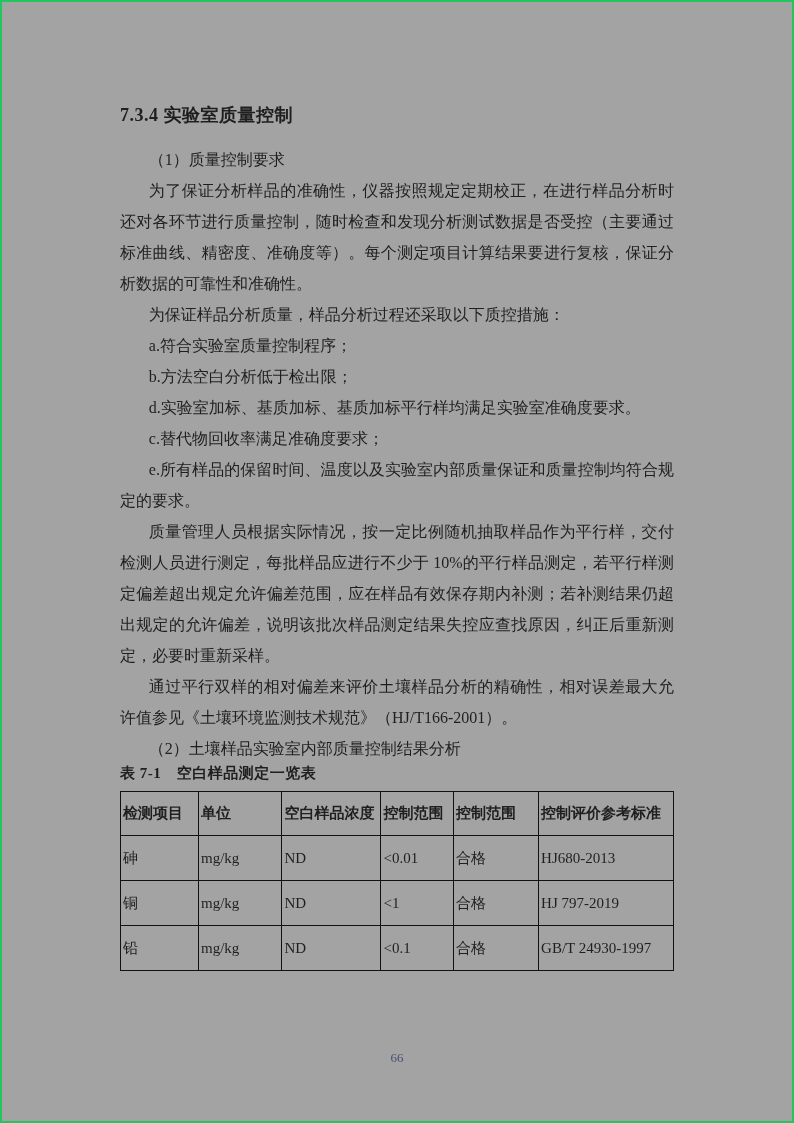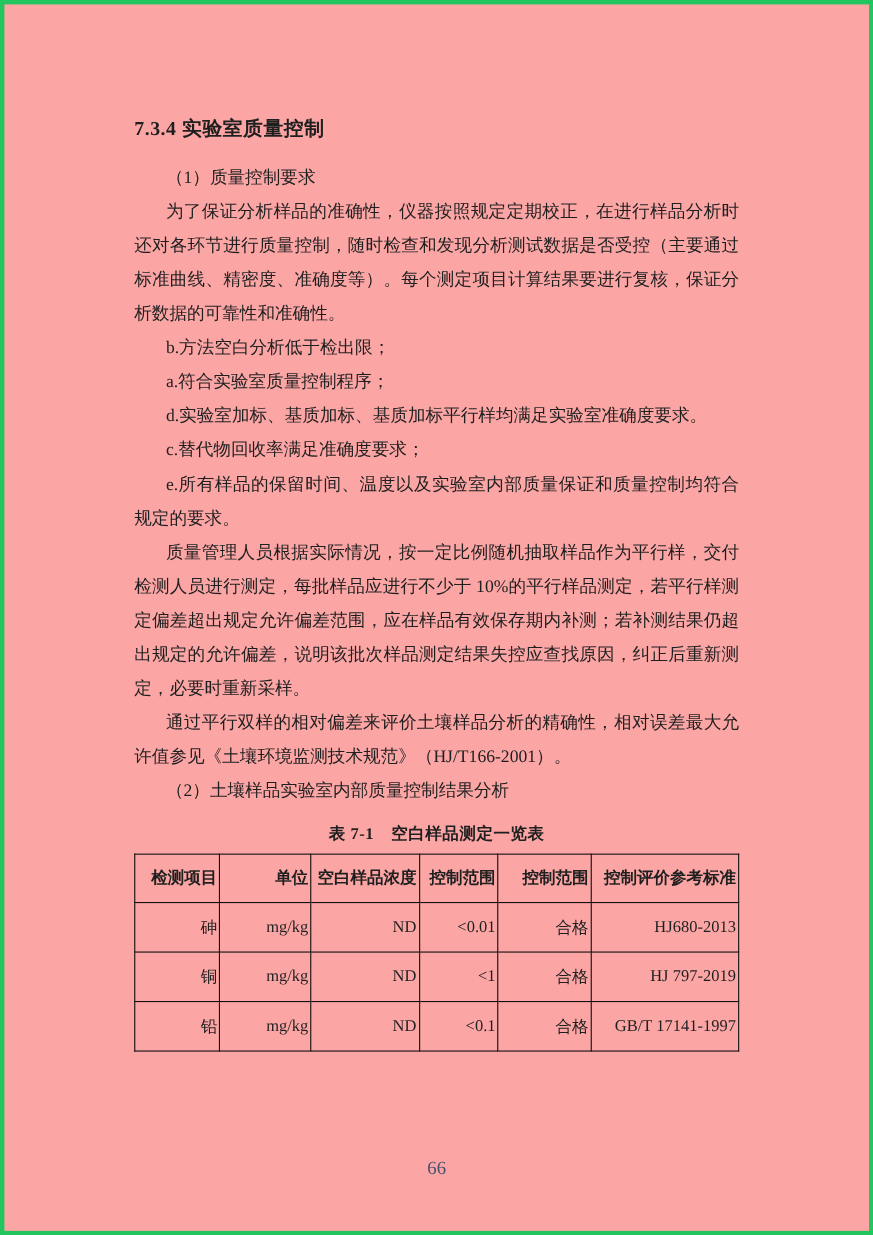--- a/index.html
+++ b/index.html
@@ -6,95 +6,94 @@
   html, body { background: #fafafa; }
   body {
     font-family: "Liberation Serif", "DejaVu Serif", serif;
     -webkit-font-smoothing: antialiased;
   }
   .page {
     position: relative;
     width: 794px;
     height: 1123px;
     margin: 0 auto;
-    background: #fca5a5;
-    border: 4px solid #22c55e;
+    background: #a3a3a3;
+    border: 2px solid #22c55e;
     padding: 100px 118px 0 118px;
     color: #1f1f1f;
     overflow: hidden;
     font-family: Liberation Serif, serif;
   }
   .section-heading {
     font-size: 18px;
     font-weight: bold;
     line-height: 26px;
     margin-bottom: 16px;
     letter-spacing: 0.5px;
   }
   .body-text p {
     font-size: 16px;
     line-height: 31px;
     text-align: justify;
     text-indent: 1.8em;
     color: #1f1f1f;
   }
   .table-caption {
-    margin-top: 14px;
     margin-bottom: 8px;
-    text-align: center;
     font-size: 15px;
     font-weight: bold;
     letter-spacing: 0.5px;
   }
   table.data-table {
     width: 100%;
     border-collapse: collapse;
     table-layout: fixed;
     font-size: 15px;
   }
   table.data-table th,
   table.data-table td {
     border: 1.4px solid #111111;
-    text-align: right;
+    text-align: left;
     vertical-align: middle;
     padding: 12px 2px;
     overflow: hidden;
     white-space: nowrap;
   }
   table.data-table th {
     height: 44px;
     font-weight: bold;
     font-size: 15px;
   }
   table.data-table td {
     height: 45px;
     font-weight: normal;
   }
   .page-number {
     position: absolute;
     left: 0;
     right: 0;
     top: 1048px;
     text-align: center;
-    font-size: 17px;
+    font-size: 13px;
     color: #44506e;
   }
 </style>
 </head>
 <body>
 
 <div class="page">
 
   <h1 class="section-heading">7.3.4 实验室质量控制</h1>
 
   <div class="body-text">
     <p>（1）质量控制要求</p>
     <p>为了保证分析样品的准确性，仪器按照规定定期校正，在进行样品分析时还对各环节进行质量控制，随时检查和发现分析测试数据是否受控（主要通过标准曲线、精密度、准确度等）。每个测定项目计算结果要进行复核，保证分析数据的可靠性和准确性。</p>
+    <p>为保证样品分析质量，样品分析过程还采取以下质控措施：</p>
+    <p>a.符合实验室质量控制程序；</p>
     <p>b.方法空白分析低于检出限；</p>
-    <p>a.符合实验室质量控制程序；</p>
     <p>d.实验室加标、基质加标、基质加标平行样均满足实验室准确度要求。</p>
     <p>c.替代物回收率满足准确度要求；</p>
     <p>e.所有样品的保留时间、温度以及实验室内部质量保证和质量控制均符合规定的要求。</p>
     <p>质量管理人员根据实际情况，按一定比例随机抽取样品作为平行样，交付检测人员进行测定，每批样品应进行不少于 10%的平行样品测定，若平行样测定偏差超出规定允许偏差范围，应在样品有效保存期内补测；若补测结果仍超出规定的允许偏差，说明该批次样品测定结果失控应查找原因，纠正后重新测定，必要时重新采样。</p>
     <p>通过平行双样的相对偏差来评价土壤样品分析的精确性，相对误差最大允许值参见《土壤环境监测技术规范》（HJ/T166-2001）。</p>
     <p>（2）土壤样品实验室内部质量控制结果分析</p>
   </div>
 
   <div class="table-caption">表 7-1　空白样品测定一览表</div>
 
@@ -133,20 +132,20 @@
         <td>&lt;1</td>
         <td>合格</td>
         <td>HJ 797-2019</td>
       </tr>
       <tr>
         <td>铅</td>
         <td>mg/kg</td>
         <td>ND</td>
         <td>&lt;0.1</td>
         <td>合格</td>
-        <td>GB/T 17141-1997</td>
+        <td>GB/T 24930-1997</td>
       </tr>
     </tbody>
   </table>
 
   <div class="page-number">66</div>
 
 </div>
 
 </body></html>

